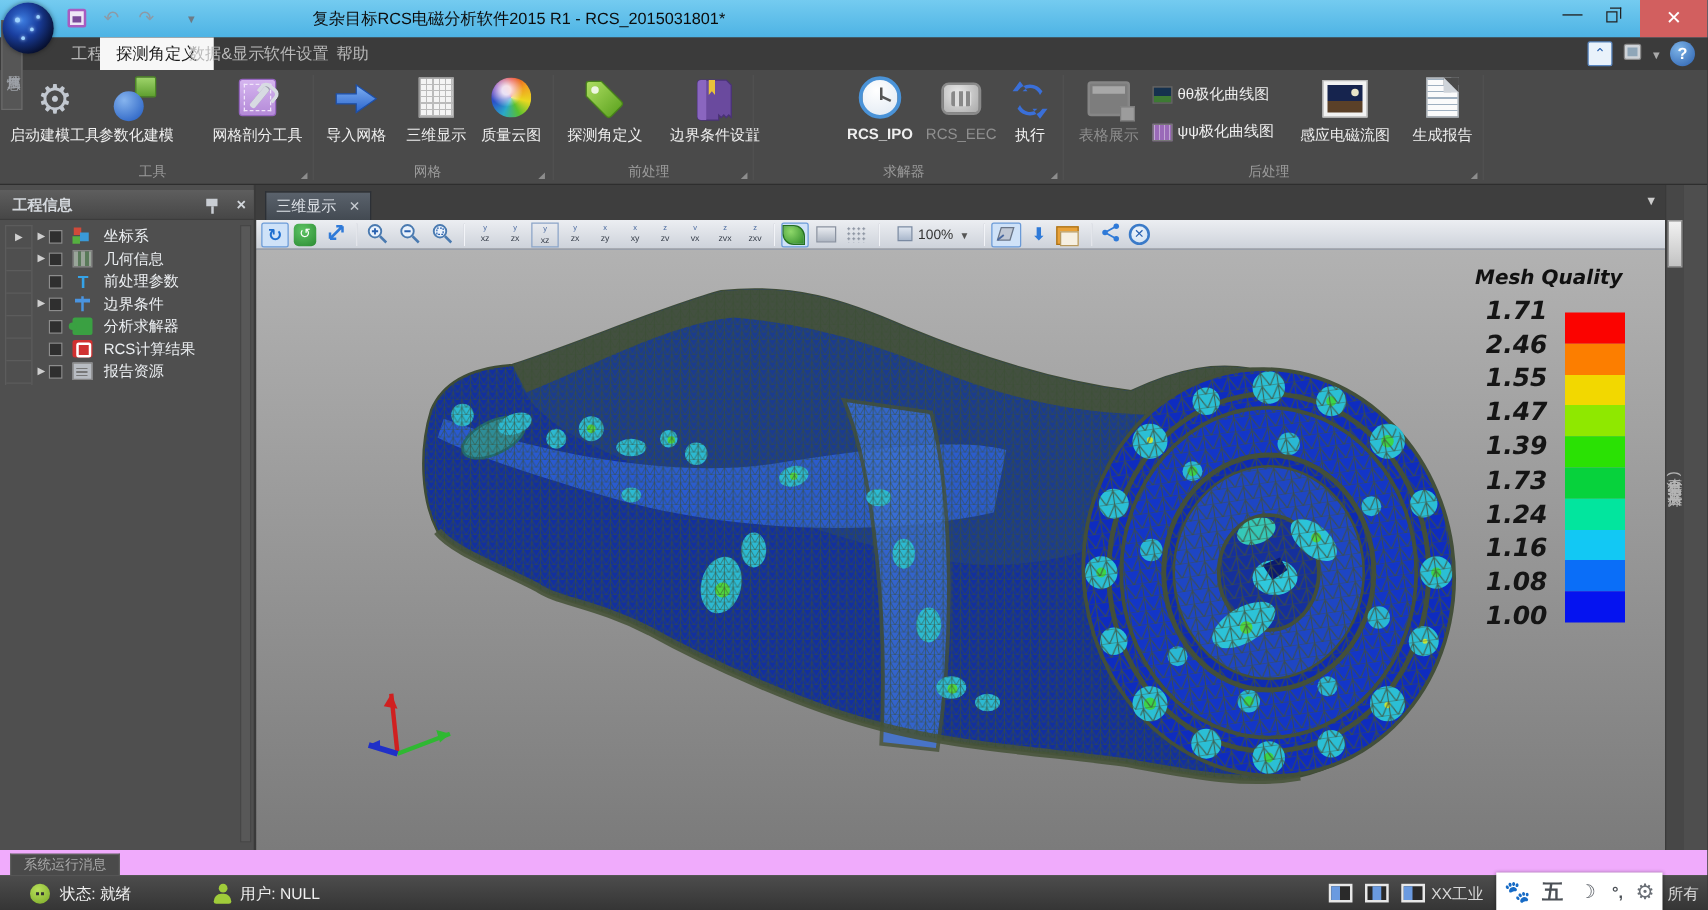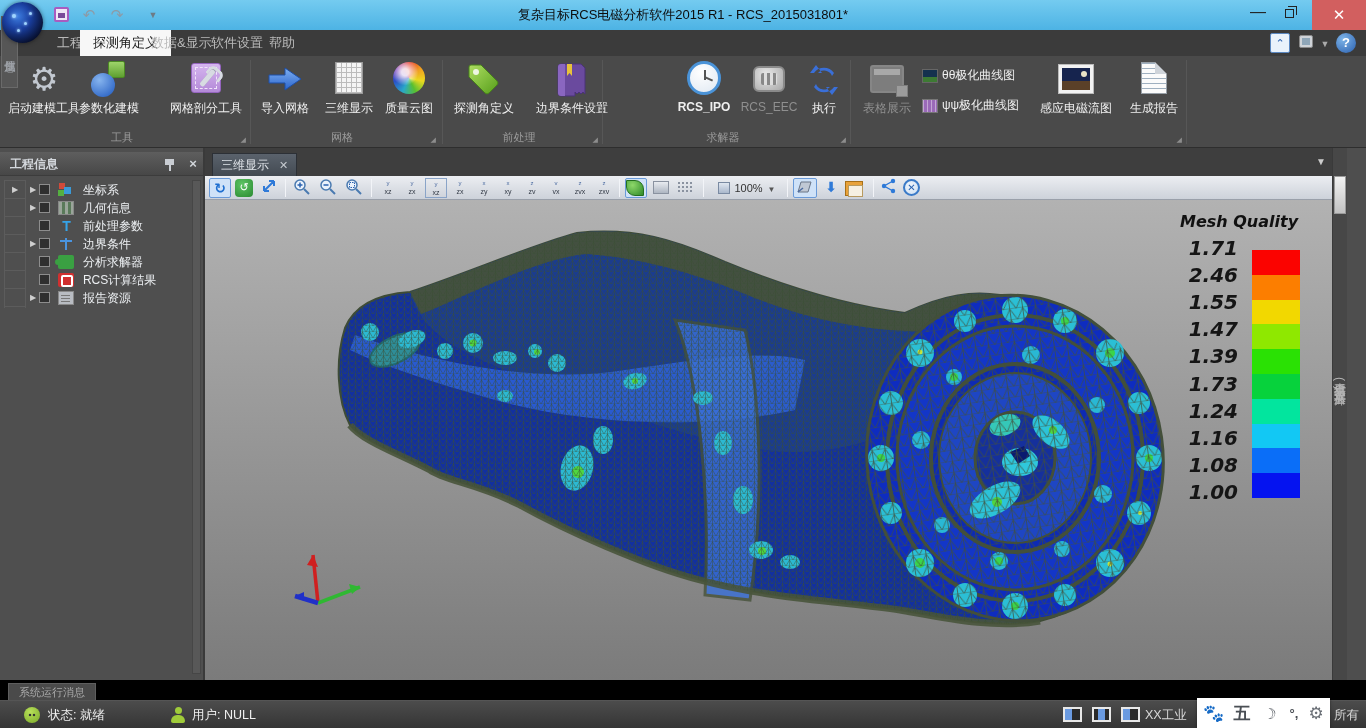--- a/index.html
+++ b/index.html
@@ -14,21 +14,21 @@
   #applogo{left:2px;top:2px;width:41px;height:41px;border-radius:50%;z-index:60;
     background:radial-gradient(circle at 38% 35%,#3d7de0 0%,#1a3fa0 35%,#071030 75%,#000 100%);
     box-shadow:0 0 4px rgba(0,0,0,.5);}
   #applogo i{position:absolute;border-radius:50%;background:#9fd4ff;box-shadow:0 0 3px #bfe4ff;}
   .qa{position:absolute;top:4px;width:22px;height:22px;text-align:center;line-height:22px;
     font-size:15px;color:#8d9aa6;cursor:pointer;}
   #qa-save{left:50px;}
   #qa-save b{display:inline-block;width:15px;height:15px;margin-top:3px;background:#efe6f6;
     border:2px solid #a85cc0;border-radius:2px;position:relative;}
   #qa-save b:after{content:"";position:absolute;left:2px;top:4px;width:7px;height:5px;background:#7a4a9a;}
-  #win-title{left:250px;right:250px;top:0;height:30px;line-height:30px;text-align:center;
+  #win-title{left:250px;right:250px;top:0;height:30px;line-height:30px;text-align:left;
     color:#0c0c0c;font-size:13px;}
   .winbtn{position:absolute;top:0;height:30px;text-align:center;color:#222;cursor:pointer;}
   #btn-min{left:1243px;width:30px;font-size:16px;line-height:24px;}
   #btn-restore{left:1276px;width:30px;}
   #btn-restore s{position:absolute;left:9px;top:9px;width:9px;height:9px;border:1.5px solid #222;background:transparent;}
   #btn-restore u{position:absolute;left:12px;top:6px;width:9px;height:9px;border:1.5px solid #222;border-bottom:none;border-left:none;}
   #btn-close{left:1312px;width:54px;background:#d25f5f;color:#fff;font-size:15px;line-height:30px;}
 
   
   #menurow{left:0;top:30px;width:1366px;height:26px;background:#3b3b3b;}
@@ -180,21 +180,21 @@
   
   #collapsedbar{left:1332px;top:148px;width:15px;height:532px;background:#474747;border-left:1px solid #3a3a3a;}
   #collapsedbar .thumb{position:absolute;left:1px;top:28px;width:12px;height:38px;background:linear-gradient(#f2f2f2,#c2c2c2);border:1px solid #9a9a9a;}
   #collapsedbar .vtext{position:absolute;left:0;top:225px;width:15px;writing-mode:vertical-rl;
     font-size:12px;color:#b5b5b5;letter-spacing:1px;}
   #rightstrip{left:1347px;top:148px;width:19px;height:532px;background:#4e4e4e;}
   #proptab{position:absolute;left:1px;top:16px;width:17px;height:72px;border:1px solid #6a6a6a;background:#565656;
     writing-mode:vertical-rl;font-size:11px;color:#9ea2a8;text-align:center;line-height:15px;cursor:pointer;}
 
   
-  #bottomstrip{left:0;top:680px;width:1366px;height:20px;background:#000000;}
+  #bottomstrip{left:0;top:680px;width:1366px;height:20px;background:#f0abfc;}
   #msgtab{position:absolute;left:8px;top:3px;height:17px;padding:0 10px;background:#4a4a4a;
     border:1px solid #5e5e5e;border-bottom:none;font-size:11px;color:#a9a9a9;line-height:16px;cursor:pointer;}
   #statusbar{left:0;top:700px;width:1366px;height:28px;background:linear-gradient(#4c4c4c,#353535);border-top:1px solid #555;}
   .sb-ico{position:absolute;top:6px;width:16px;height:16px;}
   #sb-face{left:24px;border-radius:50%;background:radial-gradient(circle at 40% 30%,#b8e05a,#7aa828);}
   #sb-face:after{content:"";position:absolute;left:4px;top:6px;width:8px;height:4px;
     background:radial-gradient(circle 1.5px,#333 1.4px,transparent 1.6px) 0 0/4px 4px;}
   #sb-user{left:170px;}
   #sb-user u{position:absolute;left:4.5px;top:0;width:7px;height:7px;border-radius:50%;background:#a0cc3a;}
   #sb-user s{position:absolute;left:1px;top:8px;width:14px;height:8px;border-radius:6px 6px 2px 2px;background:#a0cc3a;}
@@ -357,20 +357,21 @@
         <span class="sic i-cpsi"></span><span>ψψ极化曲线图</span>
       </div>
       <div class="rbtn" style="left:178px;width:92px">
         <span class="ric"><span class="i-photo"><u></u><s></s></span></span>
         <span class="rlbl">感应电磁流图</span>
       </div>
       <div class="rbtn" style="left:272px;width:60px">
         <span class="ric"><span class="i-report"></span></span>
         <span class="rlbl">生成报告</span>
       </div>
+      <div class="rglabel">后处理</div>
       <div class="rgcorner">◢</div>
     </div>
     <div class="rgsep" style="left:1186px"></div>
   </div>
 
   <div id="projpanel" class="abs">
     <div id="projhead">
       <span class="ttl">工程信息</span>
       <span id="pin-ico">
           <u></u>

